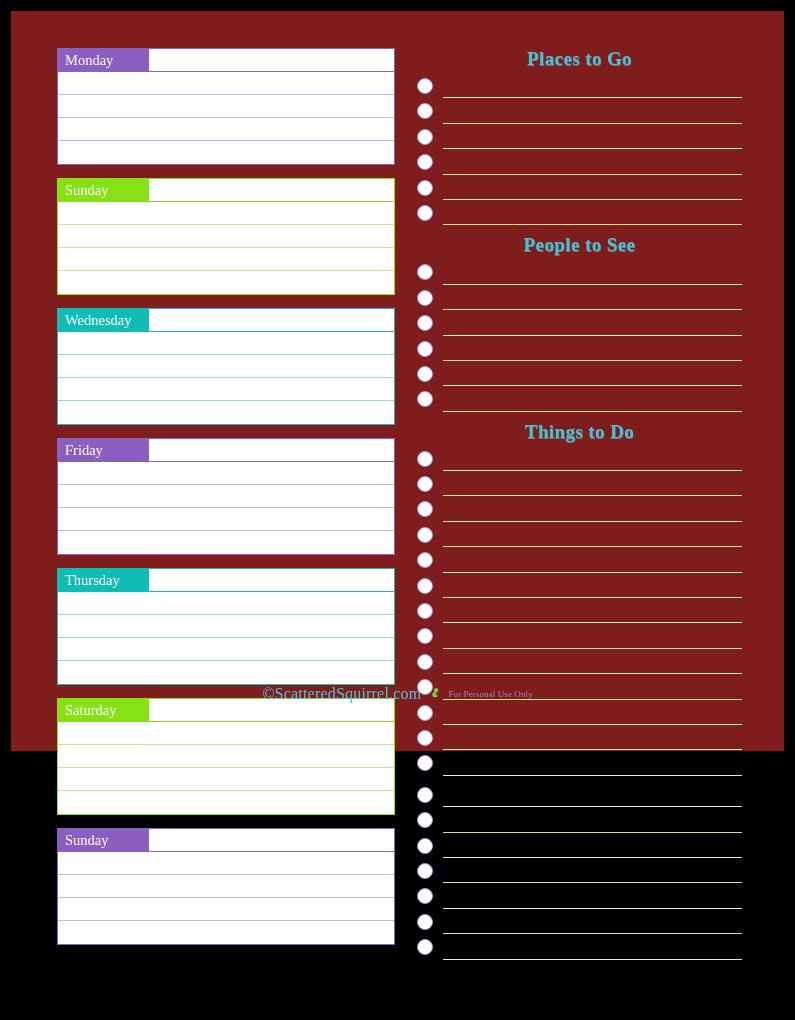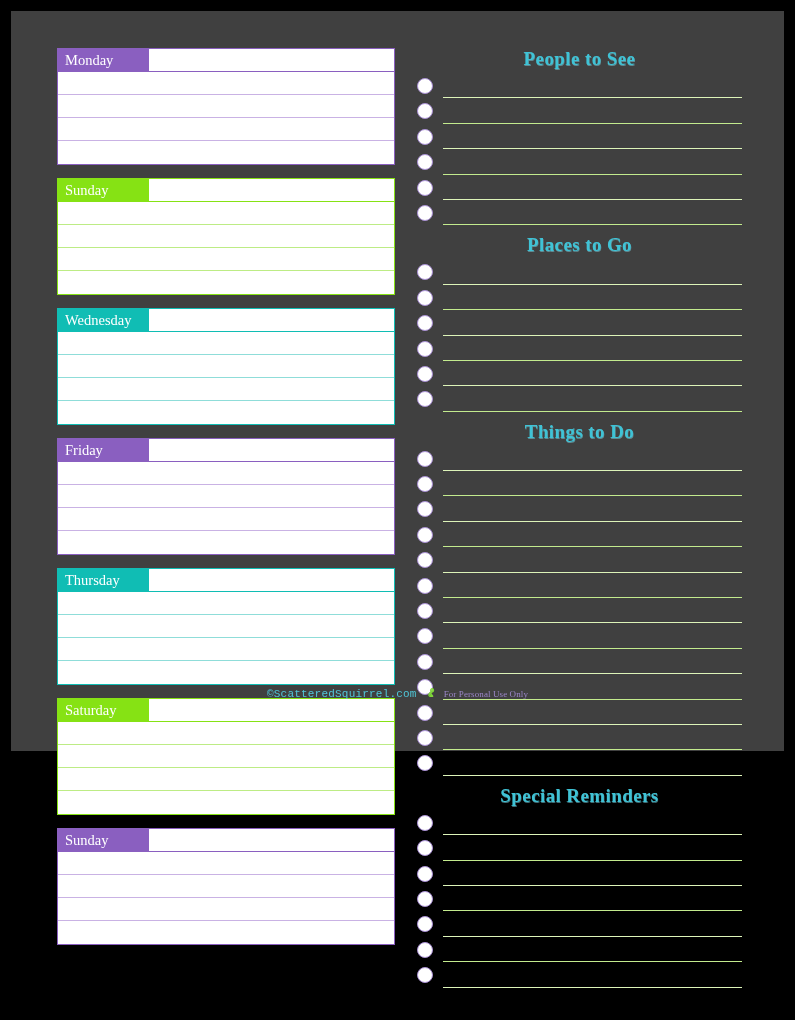--- a/index.html
+++ b/index.html
@@ -16,21 +16,21 @@
     overflow: hidden;
   }
 
   
   .page-frame {
     position: absolute;
     left: 11px;
     top: 11px;
     width: 773px;
     height: 740px;
-    background: #404040;
+    background: #7f1d1d;
   }
 
   .page-inner {
     position: relative;
     width: 100%;
     height: 100%;
   }
 
   
   .days-column {
@@ -138,22 +138,22 @@
     position: absolute;
     left: 0;
     right: 0;
     bottom: 48px;
     text-align: center;
     white-space: nowrap;
   }
 
   .footer-site {
     color: #4fc6d8;
-    font-size: 11px;
-    font-family: Liberation Mono, monospace;
+    font-size: 16px;
+    font-family: Liberation Serif, serif;
     letter-spacing: 0.2px;
     vertical-align: middle;
   }
 
   .footer-squirrel {
     display: inline-block;
     vertical-align: middle;
     margin: 0 4px;
     position: relative;
     top: -1px;
@@ -242,50 +242,50 @@
           </div>
           <div class="day-line"></div>
           <div class="day-line"></div>
           <div class="day-line"></div>
           <div class="day-line last"></div>
         </div>
       </div>
 
     <div class="lists-column">
         <div class="list-section">
+          <div class="section-title">Places to Go</div>
+          <div class="list-rows">
+            <div class="list-row">
+              <span class="row-bullet"></span>
+              <span class="row-rule pale"></span>
+            </div>
+            <div class="list-row">
+              <span class="row-bullet"></span>
+              <span class="row-rule"></span>
+            </div>
+            <div class="list-row">
+              <span class="row-bullet"></span>
+              <span class="row-rule pale"></span>
+            </div>
+            <div class="list-row">
+              <span class="row-bullet"></span>
+              <span class="row-rule"></span>
+            </div>
+            <div class="list-row">
+              <span class="row-bullet"></span>
+              <span class="row-rule pale"></span>
+            </div>
+            <div class="list-row">
+              <span class="row-bullet"></span>
+              <span class="row-rule"></span>
+            </div>
+          </div>
+        </div>
+        <div class="list-section">
           <div class="section-title">People to See</div>
-          <div class="list-rows">
-            <div class="list-row">
-              <span class="row-bullet"></span>
-              <span class="row-rule pale"></span>
-            </div>
-            <div class="list-row">
-              <span class="row-bullet"></span>
-              <span class="row-rule"></span>
-            </div>
-            <div class="list-row">
-              <span class="row-bullet"></span>
-              <span class="row-rule pale"></span>
-            </div>
-            <div class="list-row">
-              <span class="row-bullet"></span>
-              <span class="row-rule"></span>
-            </div>
-            <div class="list-row">
-              <span class="row-bullet"></span>
-              <span class="row-rule pale"></span>
-            </div>
-            <div class="list-row">
-              <span class="row-bullet"></span>
-              <span class="row-rule"></span>
-            </div>
-          </div>
-        </div>
-        <div class="list-section">
-          <div class="section-title">Places to Go</div>
           <div class="list-rows">
             <div class="list-row">
               <span class="row-bullet"></span>
               <span class="row-rule pale"></span>
             </div>
             <div class="list-row">
               <span class="row-bullet"></span>
               <span class="row-rule"></span>
             </div>
             <div class="list-row">
@@ -357,21 +357,20 @@
               <span class="row-bullet"></span>
               <span class="row-rule"></span>
             </div>
             <div class="list-row">
               <span class="row-bullet"></span>
               <span class="row-rule pale"></span>
             </div>
           </div>
         </div>
         <div class="list-section">
-          <div class="section-title">Special Reminders</div>
           <div class="list-rows">
             <div class="list-row">
               <span class="row-bullet"></span>
               <span class="row-rule pale"></span>
             </div>
             <div class="list-row">
               <span class="row-bullet"></span>
               <span class="row-rule"></span>
             </div>
             <div class="list-row">

